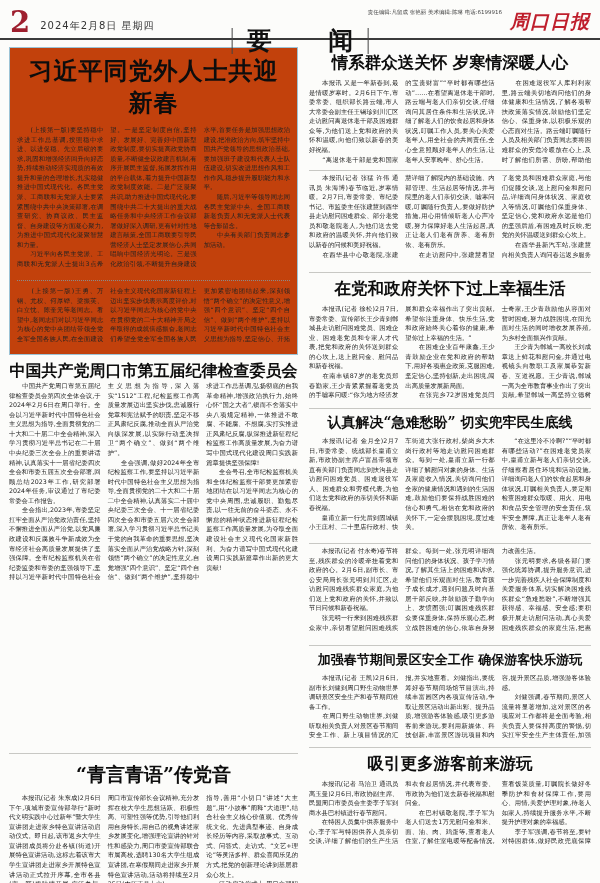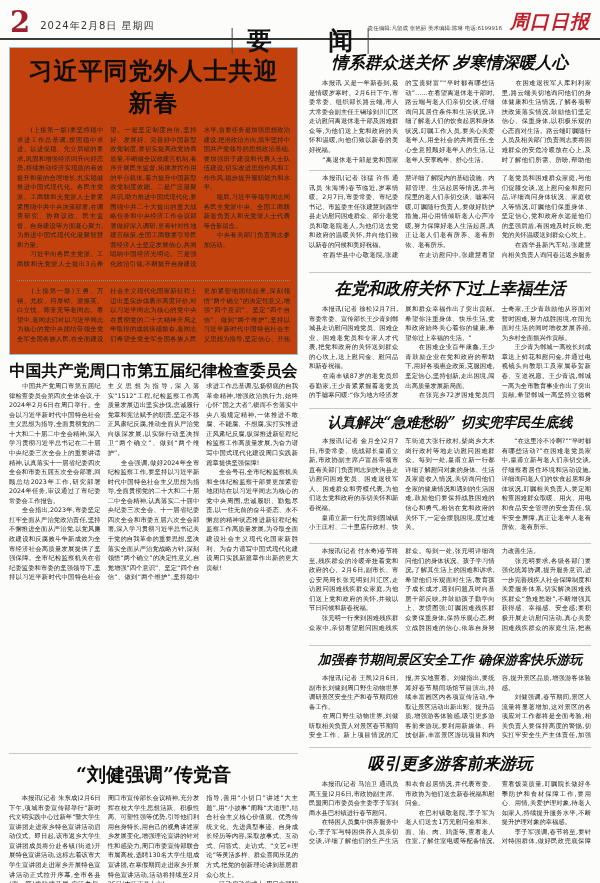--- a/index.html
+++ b/index.html
@@ -8,34 +8,34 @@
   
   .hdr{display:flex;align-items:flex-end;justify-content:space-between;
        padding:6px 10px 3px 10px;border-bottom:2.5px solid #3b3b3b;height:40px;box-sizing:border-box;}
   .hdr-left{display:flex;align-items:flex-end;gap:10px;}
   .pagenum{font-size:29px;line-height:.85;font-weight:bold;color:#9e1f2e;font-family:"DejaVu Serif",serif;}
   .date{font-size:10px;color:#333;padding-bottom:2px;letter-spacing:1px;}
   .section-wrap{display:flex;align-items:center;gap:14px;position:absolute;left:50%;top:24px;transform:translateX(-50%);}
   .vbar{width:1px;height:26px;background:#444;}
   .section-title{font-size:25px;font-weight:bold;letter-spacing:24px;margin-right:-24px;color:#111;
                  font-family:"DejaVu Serif",serif;}
-  .hdr-right{display:flex;align-items:flex-end;gap:8px;}
+  .hdr-right{display:flex;gap:8px;}
   .editors{font-size:5.5px;color:#444;padding-bottom:3px;}
   .masthead{font-size:19px;font-weight:bold;font-style:italic;color:#bf1f2c;
             font-family:"DejaVu Serif",serif;letter-spacing:1px;}
   
   .main{display:flex;gap:11px;padding:7px 9px 0 9px;box-sizing:border-box;}
   .colL{width:289px;flex:none;}
   .colR{flex:1;min-width:0;}
   
   h2,h3{margin:0;text-align:center;font-family:"DejaVu Serif",serif;color:#0d0d0d;}
   .head-xl{font-size:24px;letter-spacing:1px;margin:2px 0 6px 0;}
   .head-l2{font-size:16px;line-height:1.25;margin:6px 0 5px 0;}
   .head-l3{font-size:19px;margin:8px 0 5px 0;}
-  .head-r{font-size:16.5px;margin:5px 0 4px 0;font-style:italic;}
+  .head-r{font-size:16.5px;margin:5px 0 4px 0;}
   .head-r.small{font-size:14px;}
   .head-r.xsmall{font-size:13px;}
   .body3{column-count:3;column-gap:7px;font-size:6.3px;line-height:1.52;text-align:justify;
          color:#222;white-space:pre-line;overflow:hidden;}
   .boxed{border:1.5px solid #9cc3d5;padding:5px 7px 6px 7px;background:#c2410c;}
   .dotted{border-top:1px dotted #8a8a8a;margin:5px 0;}
   .hr-light{border-top:1px solid #c8c8c4;margin:4px 0 2px 0;}
 </style>
 </head>
 <body>
@@ -76,21 +76,21 @@
         <h2 class="head-l2" style="margin-bottom:0;">中国共产党周口市第五届纪律检查委员会</h2>
         <div class="body3" style="height:368px;">　　中国共产党周口市第五届纪律检查委员会第四次全体会议,于2024年2月6日在周口举行。全会以习近平新时代中国特色社会主义思想为指导,全面贯彻党的二十大和二十届二中全会精神,深入学习贯彻习近平总书记在二十届中央纪委三次全会上的重要讲话精神,认真落实十一届省纪委四次全会和市委五届五次全会部署,回顾总结2023年工作,研究部署2024年任务,审议通过了市纪委常委会工作报告。
 　　全会指出,2023年,市委坚定扛牢全面从严治党政治责任,坚持不懈推进全面从严治党,以党风廉政建设和反腐败斗争新成效为全市经济社会高质量发展提供了坚强保障。全市纪检监察机关在省纪委监委和市委的坚强领导下,坚持以习近平新时代中国特色社会主义思想为指导,深入落实“1512”工程,纪检监察工作高质量发展迈出坚实步伐,忠诚履行党章和宪法赋予的职责,坚定不移正风肃纪反腐,推动全面从严治党向纵深发展,以实际行动坚决捍卫“两个确立”、做到“两个维护”。
 　　全会强调,做好2024年全市纪检监察工作,要坚持以习近平新时代中国特色社会主义思想为指导,全面贯彻党的二十大和二十届二中全会精神,认真落实二十届中央纪委三次全会、十一届省纪委四次全会和市委五届六次全会部署,深入学习贯彻习近平总书记关于党的自我革命的重要思想,坚决落实全面从严治党战略方针,深刻领悟“两个确立”的决定性意义,自觉增强“四个意识”、坚定“四个自信”、做到“两个维护”,坚持稳中求进工作总基调,弘扬彻底的自我革命精神,增强政治执行力,始终心怀“国之大者”,锲而不舍落实中央八项规定精神,一体推进不敢腐、不能腐、不想腐,实打实推进正风肃纪反腐,纵深推进新征程纪检监察工作高质量发展,为奋力谱写中国式现代化建设周口实践新篇章提供坚强保障!
 　　全会号召,全市纪检监察机关和全体纪检监察干部要更加紧密地团结在以习近平同志为核心的党中央周围,忠诚履职、勤勉尽责,以一往无前的奋斗姿态、永不懈怠的精神状态推进新征程纪检监察工作高质量发展,为夺取全面建设社会主义现代化国家新胜利、为奋力谱写中国式现代化建设周口实践新篇章作出新的更大贡献!</div>
       </div>
 
       <div class="hr-light"></div>
 
       <div>
-        <h2 class="head-l3">“刘健强调”传党音</h2>
+        <h2 class="head-l3">“青言青语”传党音</h2>
         <div class="body3" style="height:128px;">　　本报讯(记者 朱东成)2月6日下午,项城市委宣传部举行“新时代文明实践中心过新年”暨大学生宣讲团走进家乡特色宣讲活动启动仪式。即日起,该市返乡大学生宣讲团成员将分赴各镇(街道)开展特色宣讲活动,这标志着该市大学生宣讲团走进家乡开展特色宣讲活动正式拉开序幕,全市各县(市、区)将陆续开展,广泛参与,用“青言青语”让党的声音更加深入基层、深入人心。
 　　据了解,为贯彻落实2024年周口市宣传部长会议精神,充分发挥在校大学生思想活跃、积极性高、可塑性强等优势,引导他们利用自身特长,用自己的视角讲述家乡发展变化,增强理论宣讲的针对性和感染力,周口市委宣传部联合市属高校,选聘130名大学生组成宣讲团,在寒假期间走进家乡开展特色宣讲活动,活动将持续至2月25日(农历正月十六)。
 　　此次活动要求大学生宣讲团成员以习近平新时代中国特色社会主义思想和党的二十大精神为指导,善用“小切口”讲述“大主题”,用“小故事”阐释“大道理”,结合社会主义核心价值观、优秀传统文化、先进典型事迹、自身成长经历等内容,采取故事式、互动式、问答式、走访式、“文艺+理论”等灵活多样、群众喜闻乐见的方式,把党的创新理论讲到基层群众心坎上。
 　　活动启动仪式上,周口文理职业学院文化旅游专业的项城籍大二学生王婷以《从红色电影看中国共产党的百年奋斗历程》为题,讲述了中国共产党百年奋斗的伟大历程和为国家民族作出的重大贡献,主题鲜明,内容丰富,赢得现场观众阵阵掌声。
 　　听完宣讲后,大家纷纷表示,这种宣讲活动接地气、冒热气,真正让宣讲变“生硬味”为“烟火气”,助推党的创新理论“飞入寻常百姓家”。②11</div>
 
       </div>
 
     </div>
 

